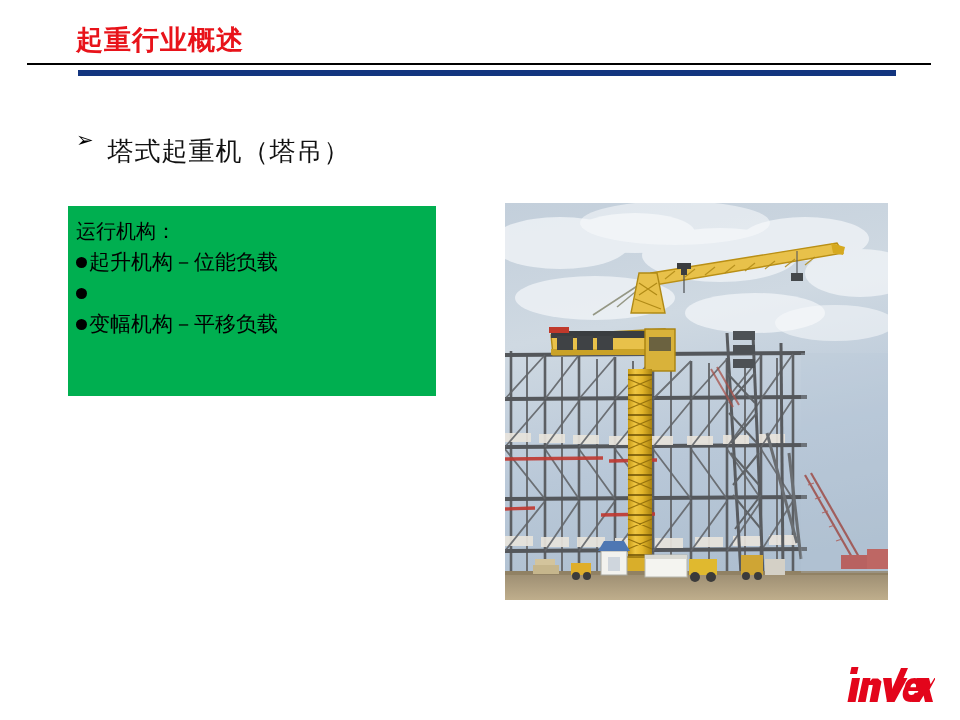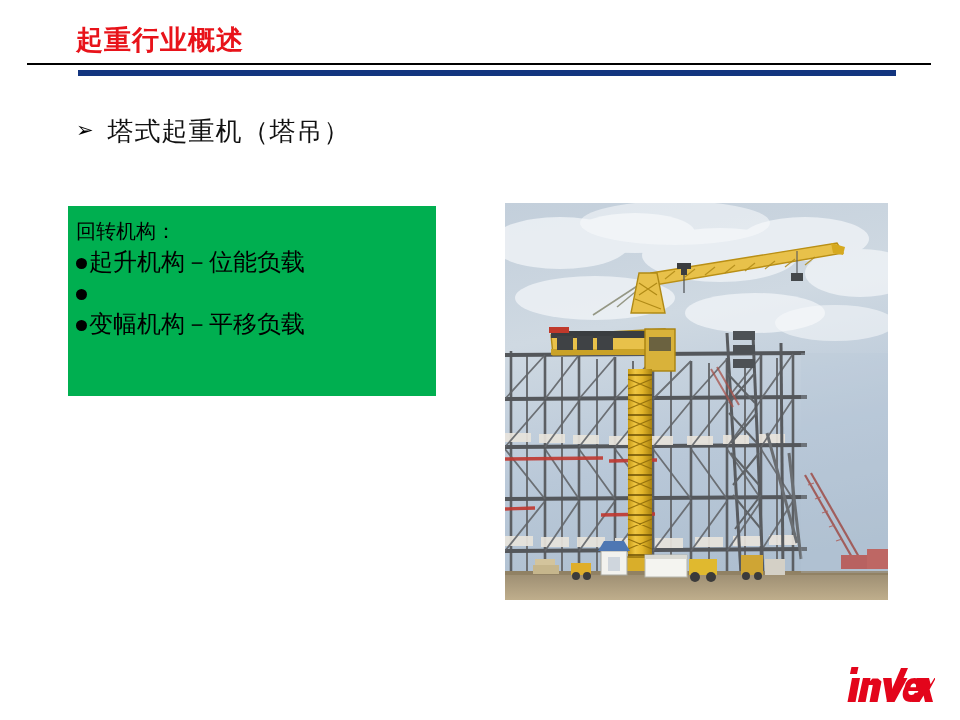--- a/index.html
+++ b/index.html
@@ -71,36 +71,37 @@
     font-size: 21px;
     line-height: 1;
     color: #000000;
     transform: translateY(-1px);
   }
   .bullet-heading-text {
     font-size: 26px;
     color: #111111;
     letter-spacing: 1px;
     font-family: Liberation Sans, sans-serif;
+    margin-top: 20px;
   }
 
   
   .green-box {
     position: absolute;
     left: 68px;
     top: 206px;
     width: 368px;
     height: 190px;
     background: #00AF50;
     box-sizing: border-box;
     padding: 10px 0 0 8px;
   }
   .green-box .gb-line {
     color: #000000;
-    font-size: 24px;
+    font-size: 21px;
     line-height: 31px;
     white-space: nowrap;
     font-family: "DejaVu Sans", "Liberation Sans", sans-serif;
   }
   .green-box .gb-line.gb-heading {
     font-size: 20px;
   }
   .green-box .gb-dot {
     display: inline-block;
     width: 11px;
@@ -143,21 +144,21 @@
   <div class="title-rule-thin"></div>
   <div class="title-rule-thick"></div>
 
   <div class="bullet-heading">
     <span class="bullet-arrow">➢</span>
     <span class="bullet-heading-text">塔式起重机（塔吊）</span>
   </div>
 
   <div class="green-box">
     <div class="gb-line gb-heading">
-      <span>回转机构：</span>
+      <span>运行机构：</span>
     </div>
     <div class="gb-line">
       <span class="gb-dot"></span><span>起升机构－位能负载</span>
     </div>
     <div class="gb-line">
       <span class="gb-dot"></span>
     </div>
     <div class="gb-line">
       <span class="gb-dot"></span><span>变幅机构－平移负载</span>
     </div>

